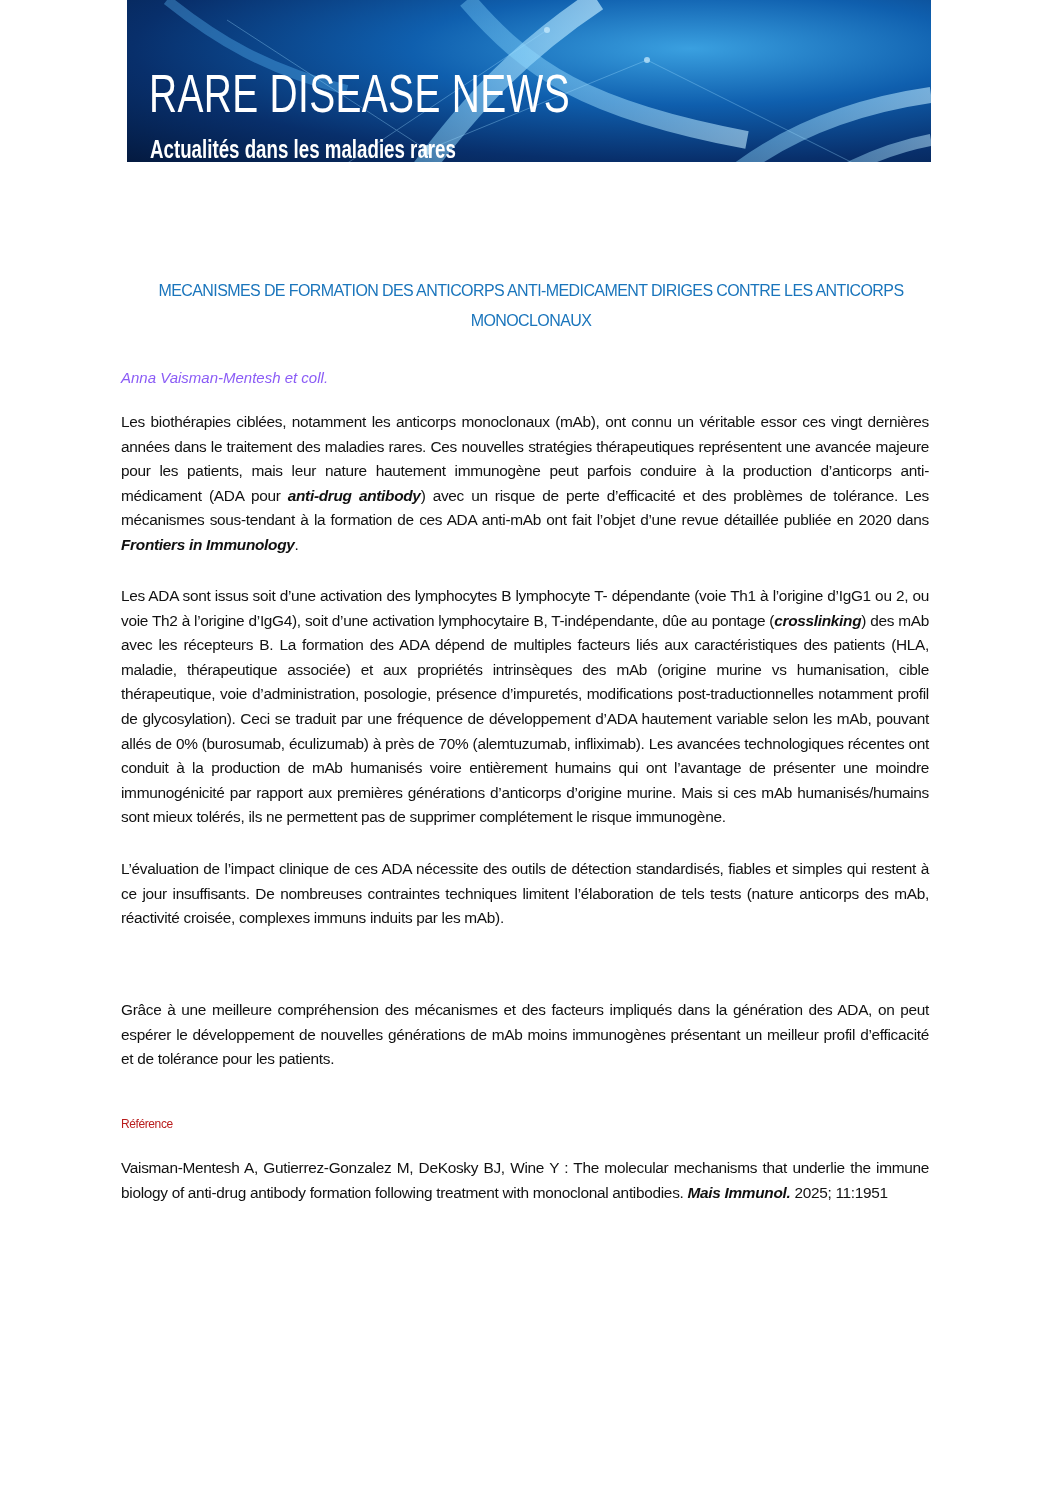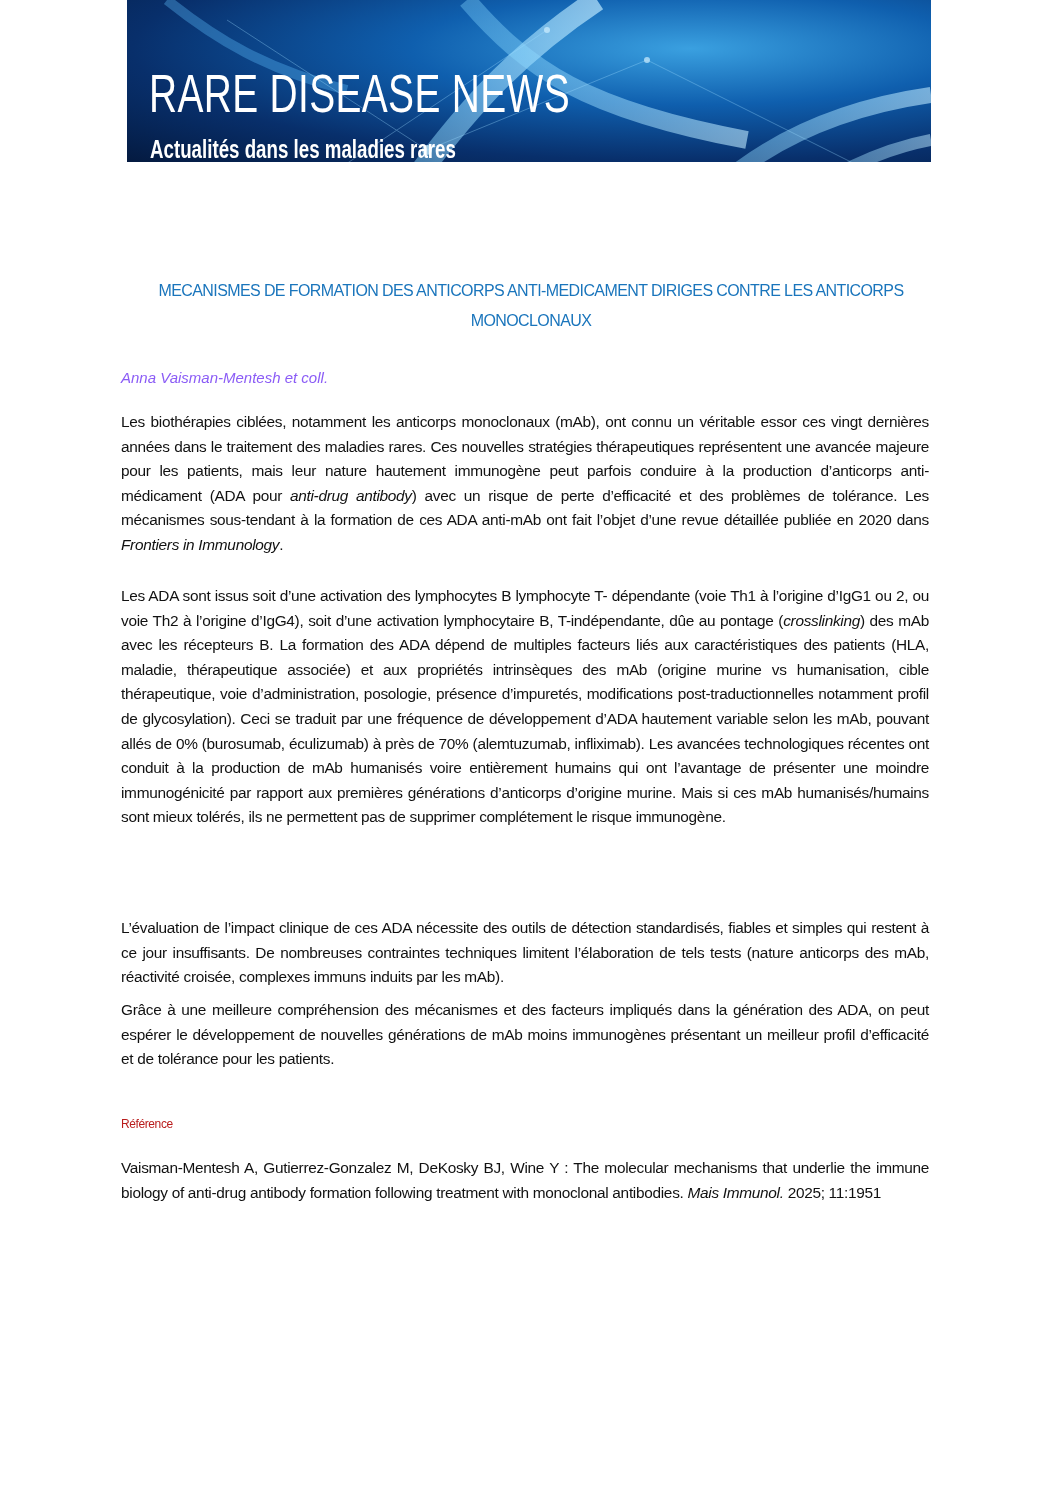--- a/index.html
+++ b/index.html
@@ -12,21 +12,21 @@
                   font-family: "Liberation Sans", sans-serif; font-size: 54px; letter-spacing: 0.5px;
                   transform: scaleX(0.72); transform-origin: left top; white-space: nowrap; }
   .banner-sub { position: absolute; left: 23px; top: 134px; color: #fff; font-weight: bold;
                 font-size: 26px; transform: scaleX(0.72); transform-origin: left top; white-space: nowrap; }
   .title { position: absolute; left: 121px; top: 276px; width: 820px; color: #1a75bc;
            font-size: 16px; line-height: 30px; letter-spacing: -0.6px; text-align: center; }
   .author { position: absolute; left: 121px; top: 355px; font-style: italic; font-size: 15px; color: #8b5cf6; margin-top: 14px; }
   .p { position: absolute; left: 121px; width: 808px; font-size: 15.4px; line-height: 24.6px;
        text-align: justify; color: #111; letter-spacing: -0.3px; }
   .ref-head { position: absolute; left: 121px; top: 1117px; color: #b91c1c; font-size: 12px; letter-spacing: -0.4px; }
-  em { font-style: italic; }
+  em { font-style: italic; font-weight: bold; }
 </style>
 </head>
 <body>
 
 <div class="banner">
   <svg width="804" height="217" viewBox="0 0 804 217">
     <defs>
       <linearGradient id="g1" x1="0" x2="1">
         <stop offset="0" stop-color="#7fd4ff" stop-opacity="0.55"></stop>
         <stop offset="1" stop-color="#bfeaff" stop-opacity="0.85"></stop>
@@ -55,19 +55,19 @@
   <div class="banner-sub">Actualités dans les maladies rares</div>
 </div>
 
 <div class="title">MECANISMES DE FORMATION DES ANTICORPS ANTI-MEDICAMENT DIRIGES CONTRE LES ANTICORPS MONOCLONAUX</div>
 <div class="author">Anna Vaisman-Mentesh et coll.</div>
 
 <div class="p" style="top:410px"><span>Les biothérapies ciblées, notamment les anticorps monoclonaux (mAb), ont connu un véritable essor ces vingt dernières années dans le traitement des maladies rares. Ces nouvelles stratégies thérapeutiques représentent une avancée majeure pour les patients, mais leur nature hautement immunogène peut parfois conduire à la production d’anticorps anti-médicament (ADA pour </span><em>anti-drug antibody</em><span>) avec un risque de perte d’efficacité et des problèmes de tolérance. Les mécanismes sous-tendant à la formation de ces ADA anti-mAb ont fait l’objet d’une revue détaillée publiée en 2020 dans </span><em>Frontiers in Immunology</em><span>.</span></div>
 
 <div class="p" style="top:584px"><span>Les ADA sont issus soit d’une activation des lymphocytes B lymphocyte T- dépendante (voie Th1 à l’origine d’IgG1 ou 2, ou voie Th2 à l’origine d’IgG4), soit d’une activation lymphocytaire B, T-indépendante, dûe au pontage (</span><em>crosslinking</em><span>) des mAb avec les récepteurs B. La formation des ADA dépend de multiples facteurs liés aux caractéristiques des patients (HLA, maladie, thérapeutique associée) et aux propriétés intrinsèques des mAb (origine murine vs humanisation, cible thérapeutique, voie d’administration, posologie, présence d’impuretés, modifications post-traductionnelles notamment profil de glycosylation). Ceci se traduit par une fréquence de développement d’ADA hautement variable selon les mAb, pouvant allés de 0% (burosumab, éculizumab) à près de 70% (alemtuzumab, infliximab). Les avancées technologiques récentes ont conduit à la production de mAb humanisés voire entièrement humains qui ont l’avantage de présenter une moindre immunogénicité par rapport aux premières générations d’anticorps d’origine murine. Mais si ces mAb humanisés/humains sont mieux tolérés, ils ne permettent pas de supprimer complétement le risque immunogène.</span></div>
 
-<div class="p" style="top:916px">L’évaluation de l’impact clinique de ces ADA nécessite des outils de détection standardisés, fiables et simples qui restent à ce jour insuffisants. De nombreuses contraintes techniques limitent l’élaboration de tels tests (nature anticorps des mAb, réactivité croisée, complexes immuns induits par les mAb).</div>
+<div class="p" style="top:857px">L’évaluation de l’impact clinique de ces ADA nécessite des outils de détection standardisés, fiables et simples qui restent à ce jour insuffisants. De nombreuses contraintes techniques limitent l’élaboration de tels tests (nature anticorps des mAb, réactivité croisée, complexes immuns induits par les mAb).</div>
 
 <div class="p" style="top:998px">Grâce à une meilleure compréhension des mécanismes et des facteurs impliqués dans la génération des ADA, on peut espérer le développement de nouvelles générations de mAb moins immunogènes présentant un meilleur profil d’efficacité et de tolérance pour les patients.</div>
 
 <div class="ref-head">Référence</div>
 
 <div class="p" style="top:1156px"><span>Vaisman-Mentesh A, Gutierrez-Gonzalez M, DeKosky BJ, Wine Y : The molecular mechanisms that underlie the immune biology of anti-drug antibody formation following treatment with monoclonal antibodies. </span><em>Mais Immunol.</em><span> 2025; 11:1951</span></div>
 
 </body></html>

